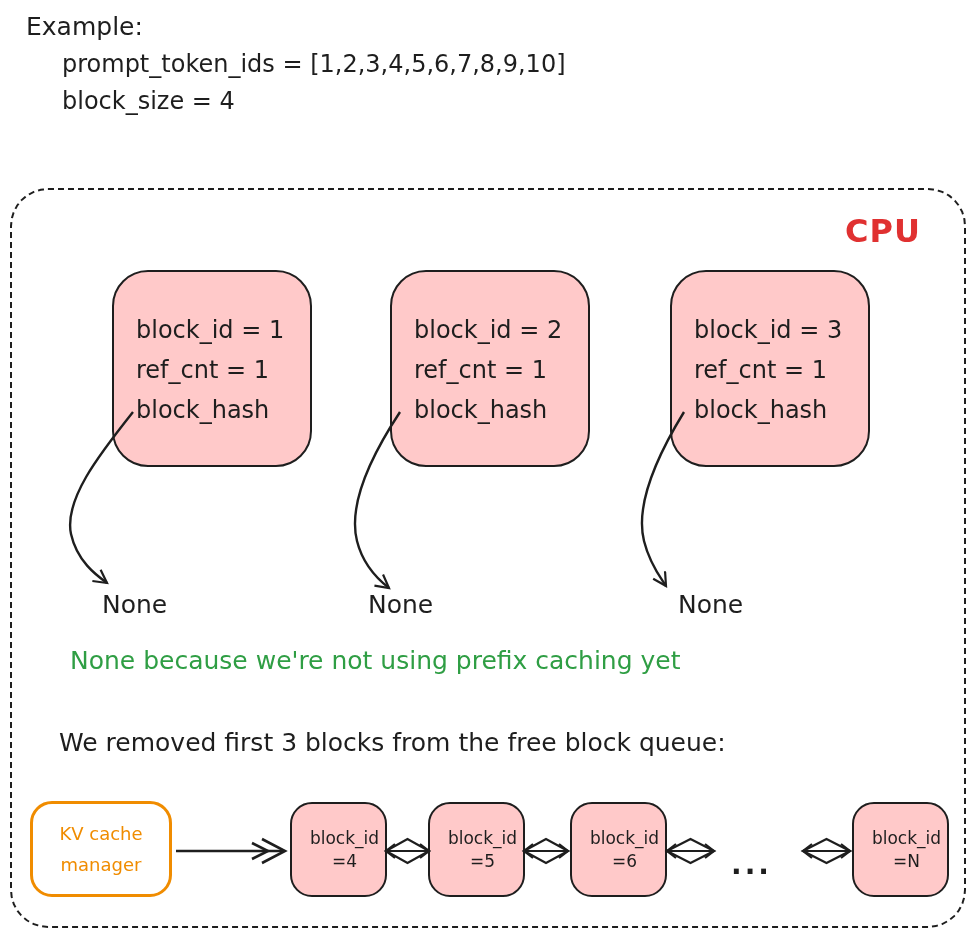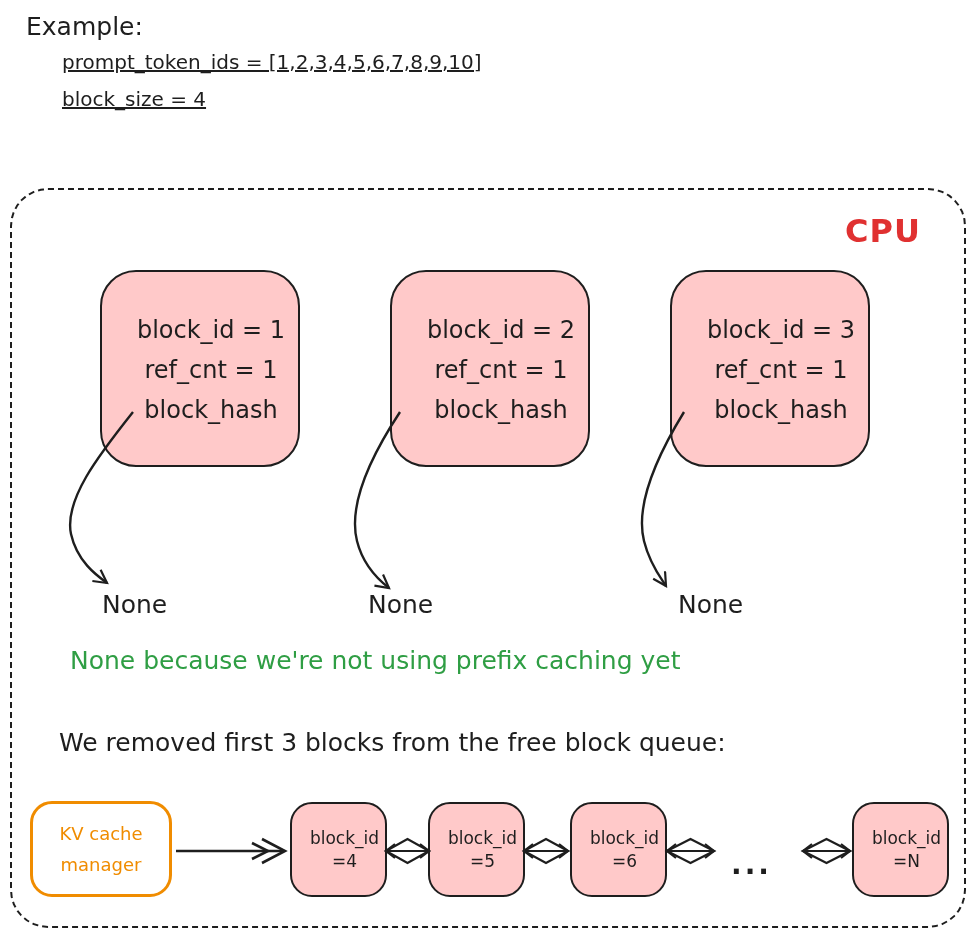--- a/index.html
+++ b/index.html
@@ -1,40 +1,40 @@
 <!DOCTYPE html>
 <html style="--ink: #1e1e1e; --pink: #ffc9c9; --red: #e03131; --green: #2f9e44; --orange: #f08c00; --bg: #ffffff;"><head>
 <meta charset="utf-8">
 <style>
   :root{
     --ink:#1e1e1e; --pink:#ffc9c9; --red:#e03131; --green:#2f9e44; --orange:#f08c00; --bg:#ffffff;
   }
   html,body{margin:0;padding:0;background:var(--bg);}
   .page{
     position:relative; width:980px; height:940px; overflow:hidden;
-    font-family:"DejaVu Sans", sans-serif; color:var(--ink); background:var(--bg);text-align:center;
+    font-family:"DejaVu Sans", sans-serif; color:var(--ink); background:var(--bg);
   }
   .abs{position:absolute;}
   
   .example-title{left:26px; top:12px; font-size:25px;}
-  .example-line{left:62px; font-size:20px; white-space:pre;text-decoration:underline;}
+  .example-line{left:62px; font-size:24px; white-space:pre;}
   .ex-l1{top:50px;} .ex-l2{top:87px;} .ex-l3{top:124px;}
   
   .cpu-container{
     left:10px; top:188px; width:956px; height:740px;
     border:2.6px dashed var(--ink); border-radius:38px; box-sizing:border-box;
   }
   .cpu-label{ left:845px; top:212px; font-size:32px; font-weight:bold; color:var(--red); letter-spacing:1px;}
   
   .kvblock{
     width:200px; height:197px; background:var(--pink);
     border:2px solid var(--ink); border-radius:36px; box-sizing:border-box;
     top:270px; padding:38px 0 0 22px; font-size:24px; line-height:40px;
   }
-  .kvb-1{left:100px;} .kvb-2{left:390px;} .kvb-3{left:670px;}
+  .kvb-1{left:112px;} .kvb-2{left:390px;} .kvb-3{left:670px;}
   
   .none-label{ top:590px; font-size:25px;}
   .none-1{left:102px;} .none-2{left:368px;} .none-3{left:678px;}
   
   .green-note{left:30px; top:646px; font-size:25px; color:var(--green);margin-left:40px;}
   .queue-caption{left:35px; top:728px; font-size:25px;margin-left:24px;}
   
   .manager-box{
     left:30px; top:801px; width:142px; height:96px;
     border:3px solid var(--orange); border-radius:22px; box-sizing:border-box;

